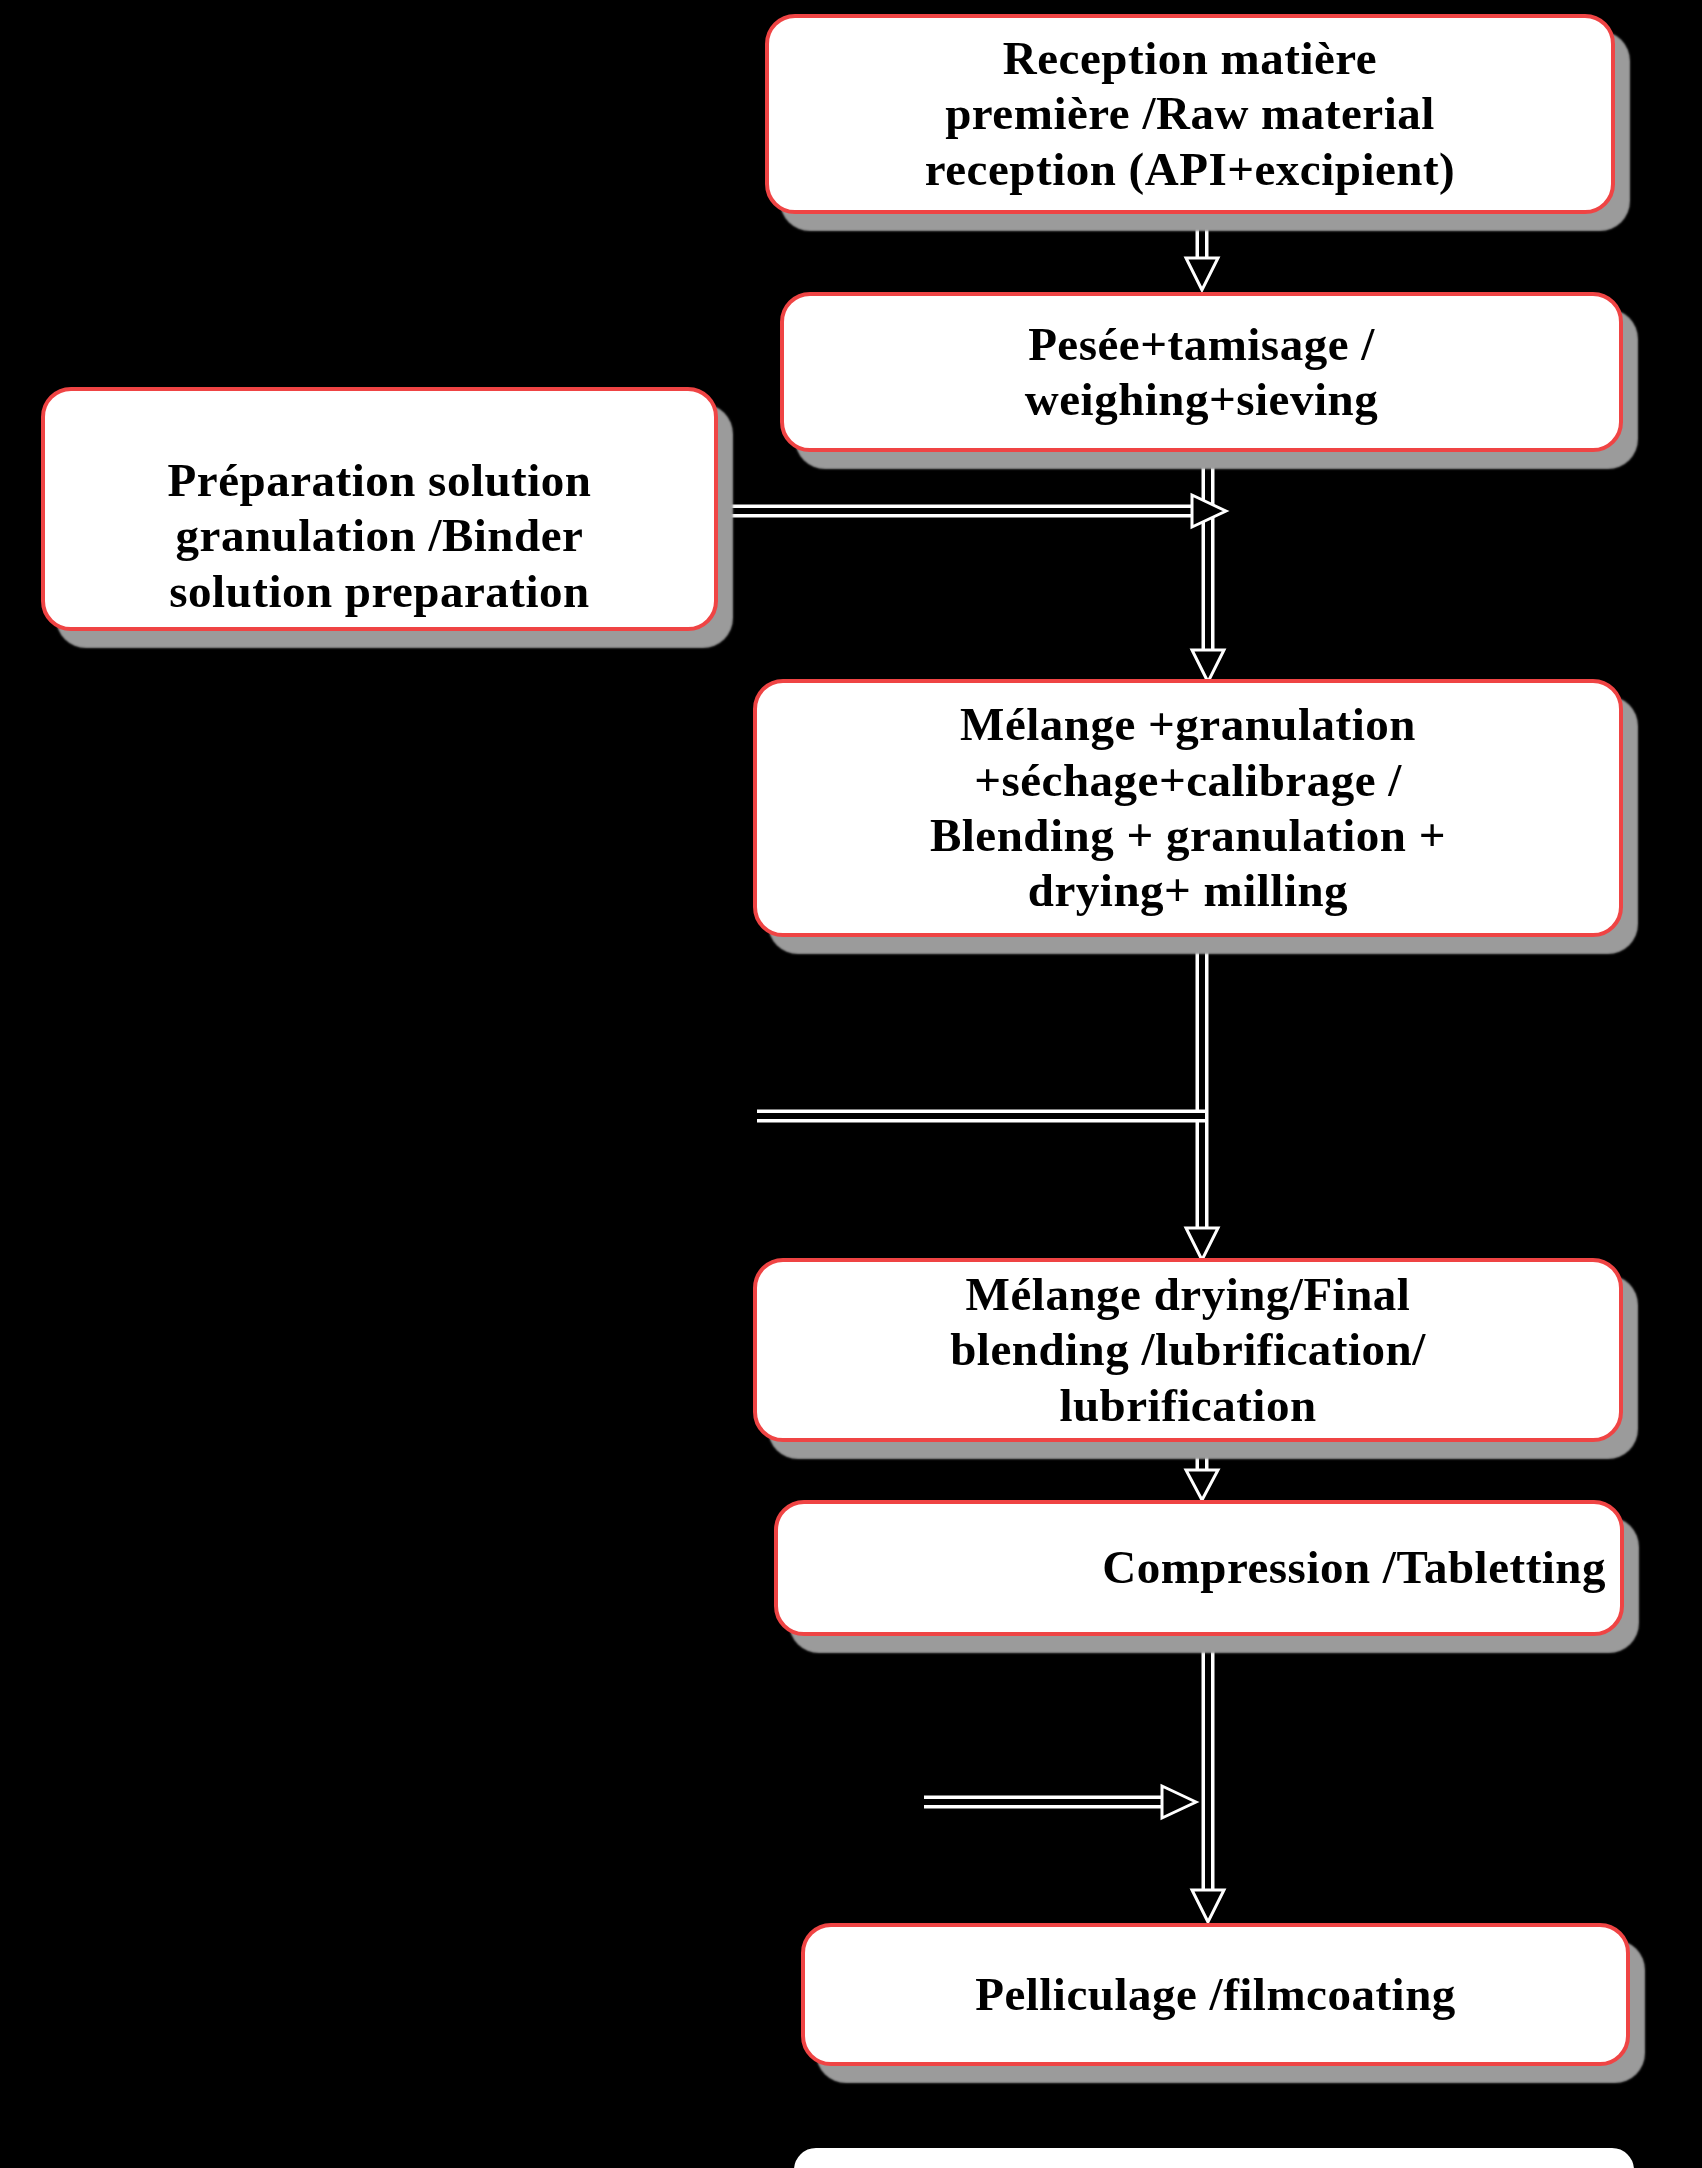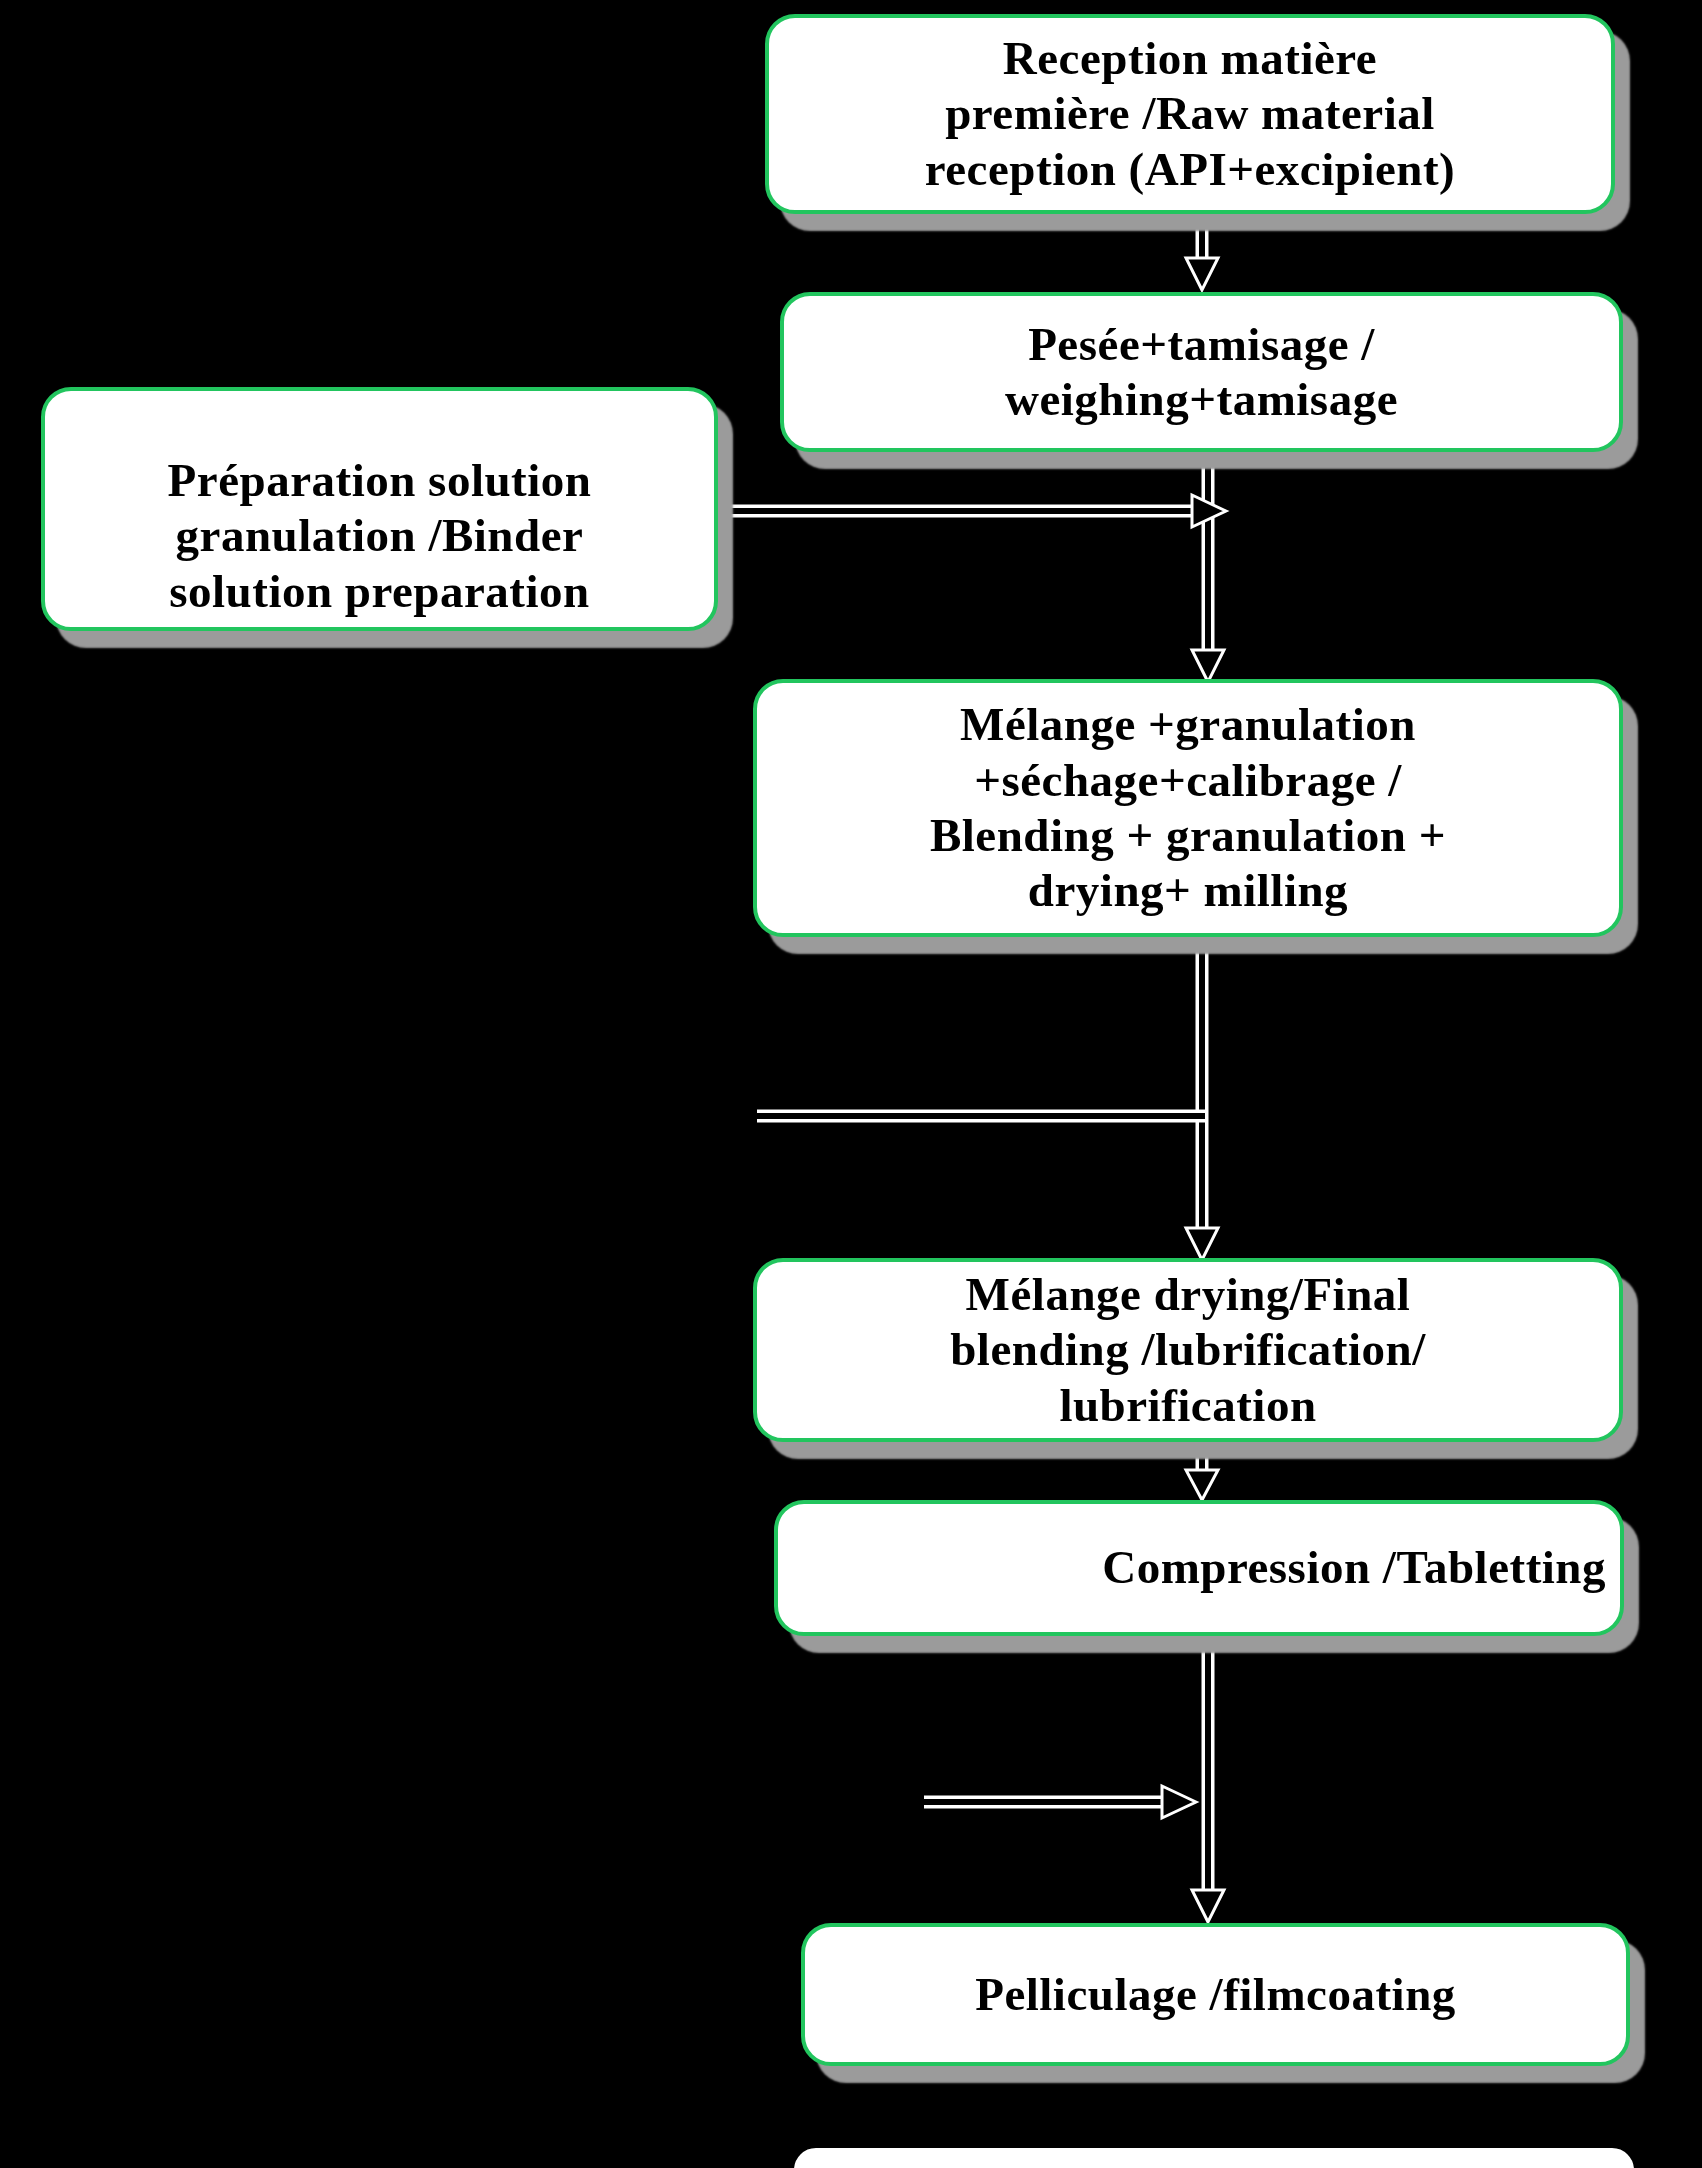--- a/index.html
+++ b/index.html
@@ -11,21 +11,21 @@
     position: relative;
     width: 1702px;
     height: 2168px;
     background: #000000;
     overflow: hidden;
     font-family: "Liberation Serif", "DejaVu Serif", serif;
   }
   .node {
     position: absolute;
     background: #ffffff;
-    border: 4px solid #22c55e;
+    border: 4px solid #ef4444;
     border-radius: 30px;
     box-shadow: 15px 17px 2px #9b9b9b;
     display: flex;
     align-items: center;
     justify-content: center;
     text-align: center;
     box-sizing: border-box;
     padding: 8px 14px;
   }
   .node .label {
@@ -122,21 +122,21 @@
   </svg>
 
   <div class="node n1">
     <span class="label">Reception matière
 première /Raw material
 reception (API+excipient)</span>
   </div>
 
   <div class="node n2">
     <span class="label">Pesée+tamisage  /
-weighing+tamisage</span>
+weighing+sieving</span>
   </div>
 
   <div class="node n3">
     <span class="label">Mélange +granulation
 +séchage+calibrage /
 Blending + granulation +
 drying+ milling</span>
   </div>
 
   <div class="node n4">

